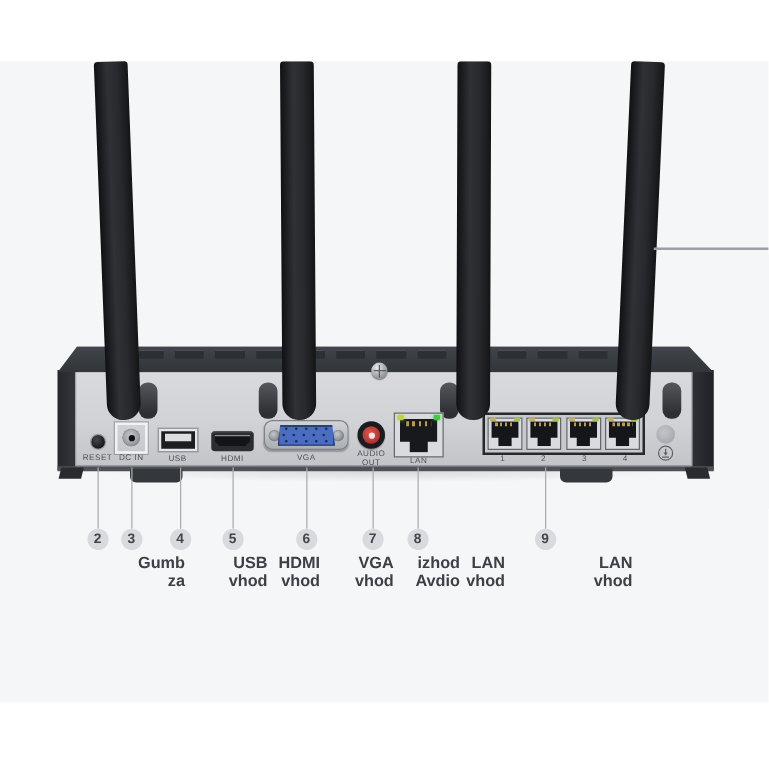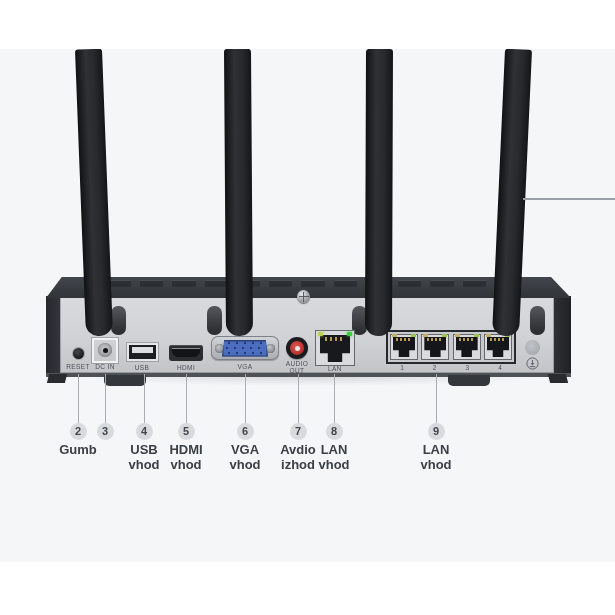--- a/index.html
+++ b/index.html
@@ -105,21 +105,21 @@
   #ground-icon{left:526px;top:356px;z-index:3;}
 
   
   .plabel{font-size:6.5px;color:#4c5058;letter-spacing:.4px;text-align:center;z-index:3;white-space:nowrap;}
 
   
   .leader{width:1px;top:374px;height:49px;background:#aaadb2;z-index:6;}
   #antenna-leader{left:523px;top:198px;width:92px;height:1.5px;background:#9aa0a5;z-index:6;}
   .cnum{top:423px;width:17px;height:17px;border-radius:50%;background:#d8dade;color:#41464d;
     font-size:11px;line-height:17px;text-align:center;font-weight:600;z-index:6;}
-  .clabel{top:443px;width:140px;text-align:center;font-size:13px;line-height:14.5px;font-weight:600;
+  .clabel{top:443px;width:140px;text-align:right;font-size:13px;line-height:14.5px;font-weight:600;
     color:#3b4046;z-index:6;}
 </style>
 </head>
 <body>
 
 <div id="canvas">
 
   <div class="abs" id="photo-bg"></div>
 
   <div class="abs" id="side-left"></div>
@@ -218,20 +218,21 @@
   <div class="abs plabel" style="left:277px;top:360px;width:40px">AUDIO</div>
   <div class="abs plabel" style="left:277px;top:367px;width:40px">OUT</div>
   <div class="abs plabel" style="left:315px;top:365px;width:40px">LAN</div>
 
   <div class="abs" id="antenna-leader"></div>
   <div id="callout-layer">
       <div class="abs leader" style="left: 77.5px;"></div>
       <div class="abs cnum" style="left: 69.5px;">2</div>
       <div class="abs clabel" style="left: 8px;">
         <div>Gumb</div>
+        <div>za</div>
       </div>
       <div class="abs leader" style="left: 104.5px;"></div>
       <div class="abs cnum" style="left: 96.5px;">3</div>
       <div class="abs leader" style="left: 143.5px;"></div>
       <div class="abs cnum" style="left: 135.5px;">4</div>
       <div class="abs clabel" style="left: 74px;">
         <div>USB</div>
         <div>vhod</div>
       </div>
       <div class="abs leader" style="left: 185.5px;"></div>
@@ -242,22 +243,22 @@
       </div>
       <div class="abs leader" style="left: 244.5px;"></div>
       <div class="abs cnum" style="left: 236.5px;">6</div>
       <div class="abs clabel" style="left: 175px;">
         <div>VGA</div>
         <div>vhod</div>
       </div>
       <div class="abs leader" style="left: 297.5px;"></div>
       <div class="abs cnum" style="left: 289.5px;">7</div>
       <div class="abs clabel" style="left: 228px;">
+        <div>izhod</div>
         <div>Avdio</div>
-        <div>izhod</div>
       </div>
       <div class="abs leader" style="left: 333.5px;"></div>
       <div class="abs cnum" style="left: 325.5px;">8</div>
       <div class="abs clabel" style="left: 264px;">
         <div>LAN</div>
         <div>vhod</div>
       </div>
       <div class="abs leader" style="left: 435.5px;"></div>
       <div class="abs cnum" style="left: 427.5px;">9</div>
       <div class="abs clabel" style="left: 366px;">

